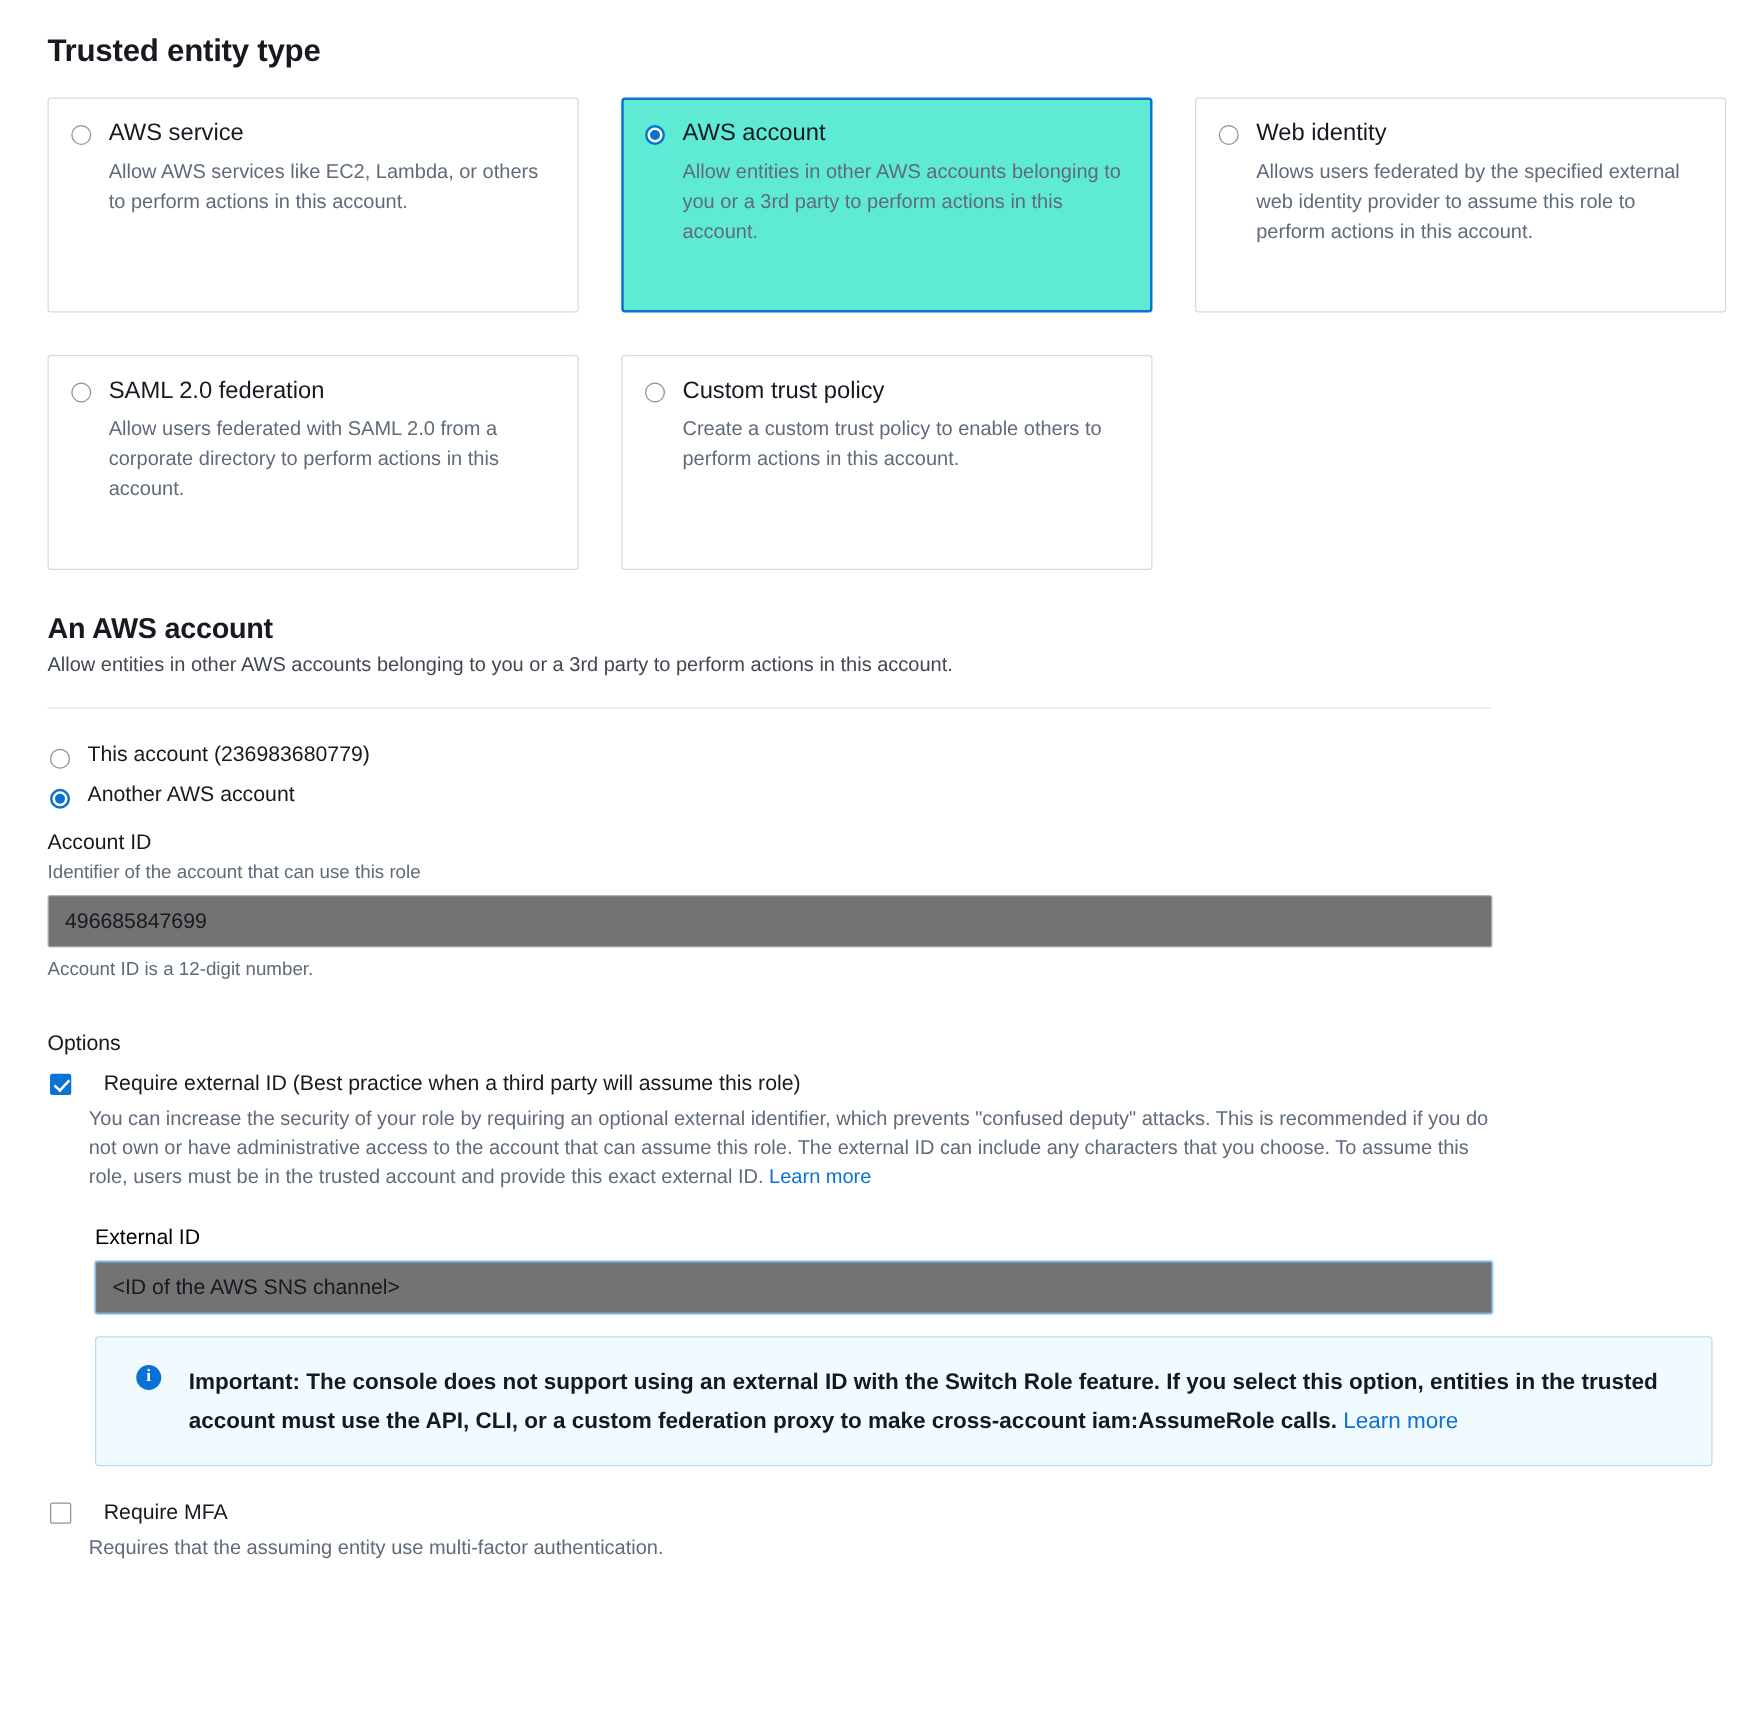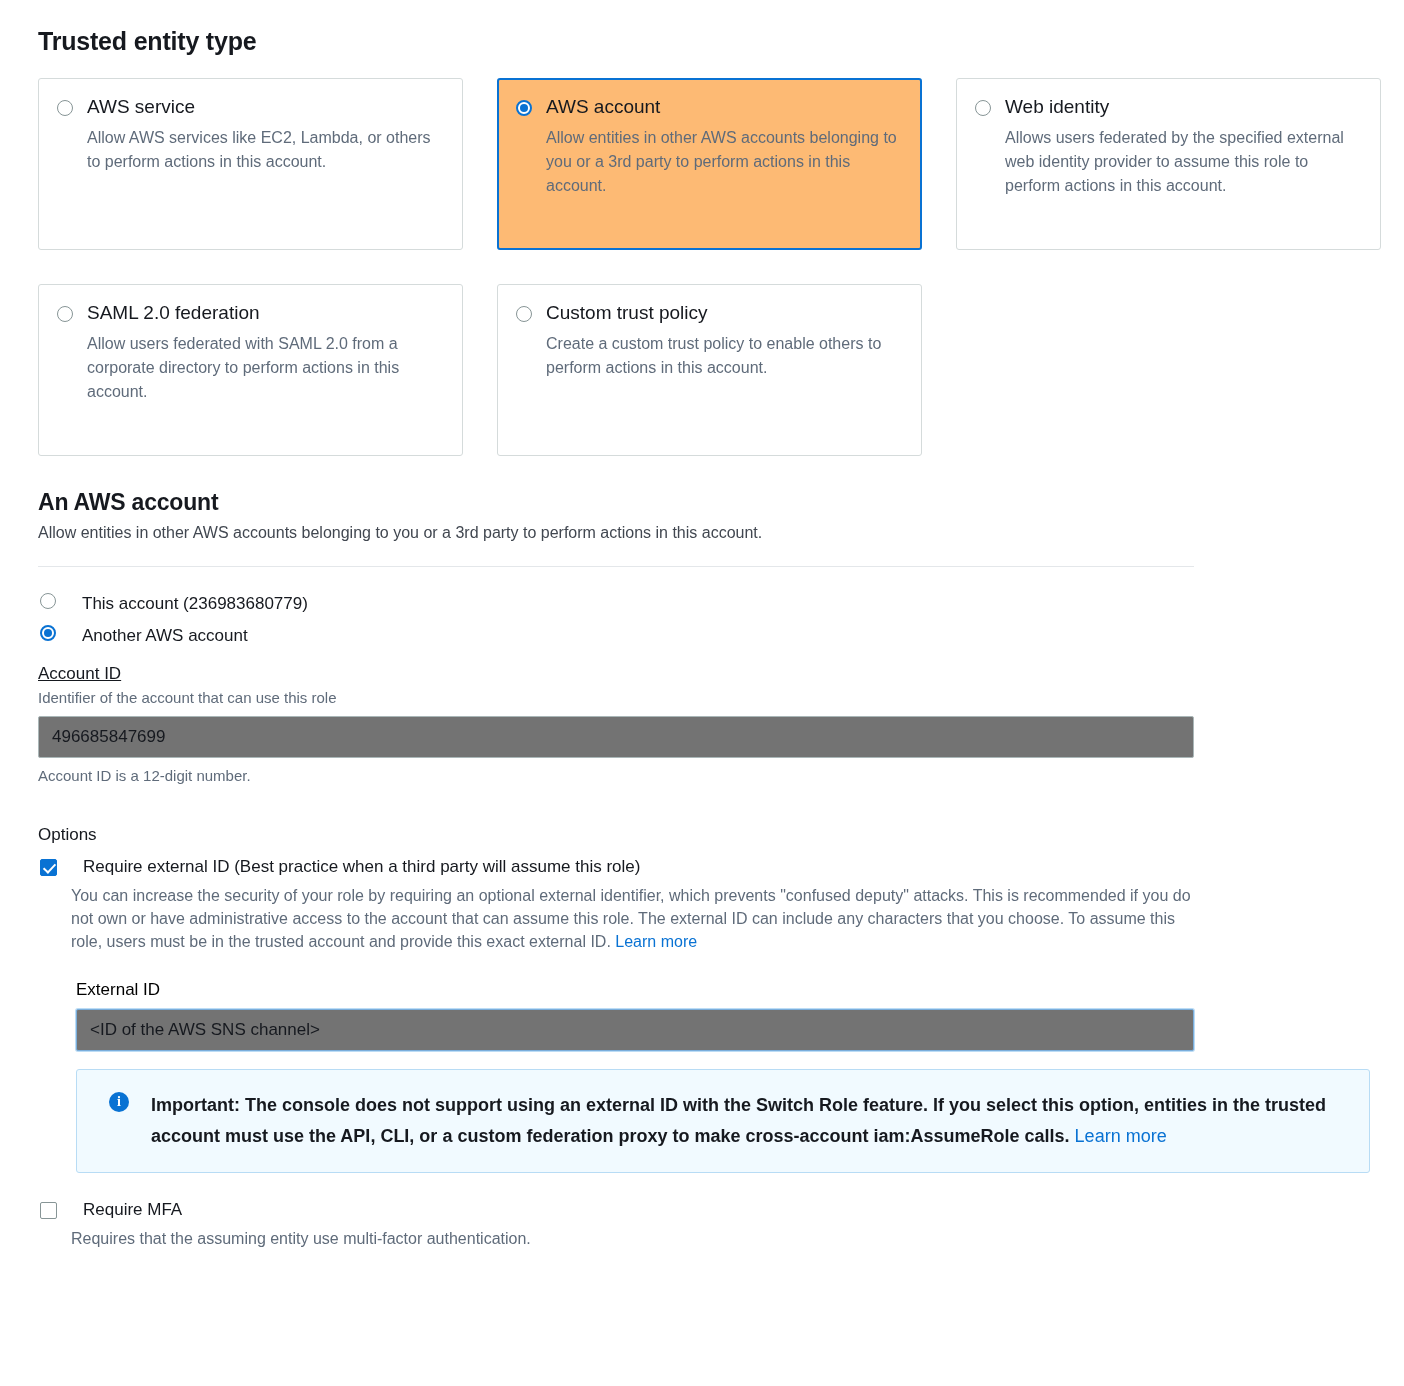--- a/index.html
+++ b/index.html
@@ -37,21 +37,21 @@
     background: #ffffff;
     padding: 16px 18px 16px 18px;
     display: flex;
     align-items: flex-start;
     min-height: 172px;
     cursor: pointer;
     justify-content: flex-end;
   }
   .entity-card.selected {
     border: 2px solid #0972d3;
-    background: #fdba74;
+    background: #5eead4;
     padding: 15px 17px 15px 17px;
   }
   .radio {
     width: 16px; height: 16px;
     border: 1px solid #879596;
     border-radius: 50%;
     background: #fff;
     flex: 0 0 auto;
     margin: 5px 14px 0 0;
     position: relative;
@@ -97,36 +97,34 @@
     margin-bottom: 22px;
   }
   .divider {
     border: 0;
     border-top: 1px solid #e4e7ea;
     margin: 0 0 26px 0;
   }
   
   .radio-row {
     display: flex;
-    align-items: flex-start;
+    align-items: flex-end;
     margin-bottom: 10px;
-    gap: 12px;
   }
   .radio-row .radio { margin: 0 14px 0 2px; }
   .radio-label {
     font-size: 17px;
     line-height: 22px;
     color: #16191f;
   }
   .field-label {
     font-size: 17px;
     line-height: 22px;
     color: #16191f;
     margin-top: 16px;
-    text-decoration: underline;
   }
   .field-hint {
     font-size: 15px;
     line-height: 20px;
     color: #5f6b7a;
     margin: 3px 0 8px 0;
   }
   input.text-input {
     width: 100%;
     height: 42px;

